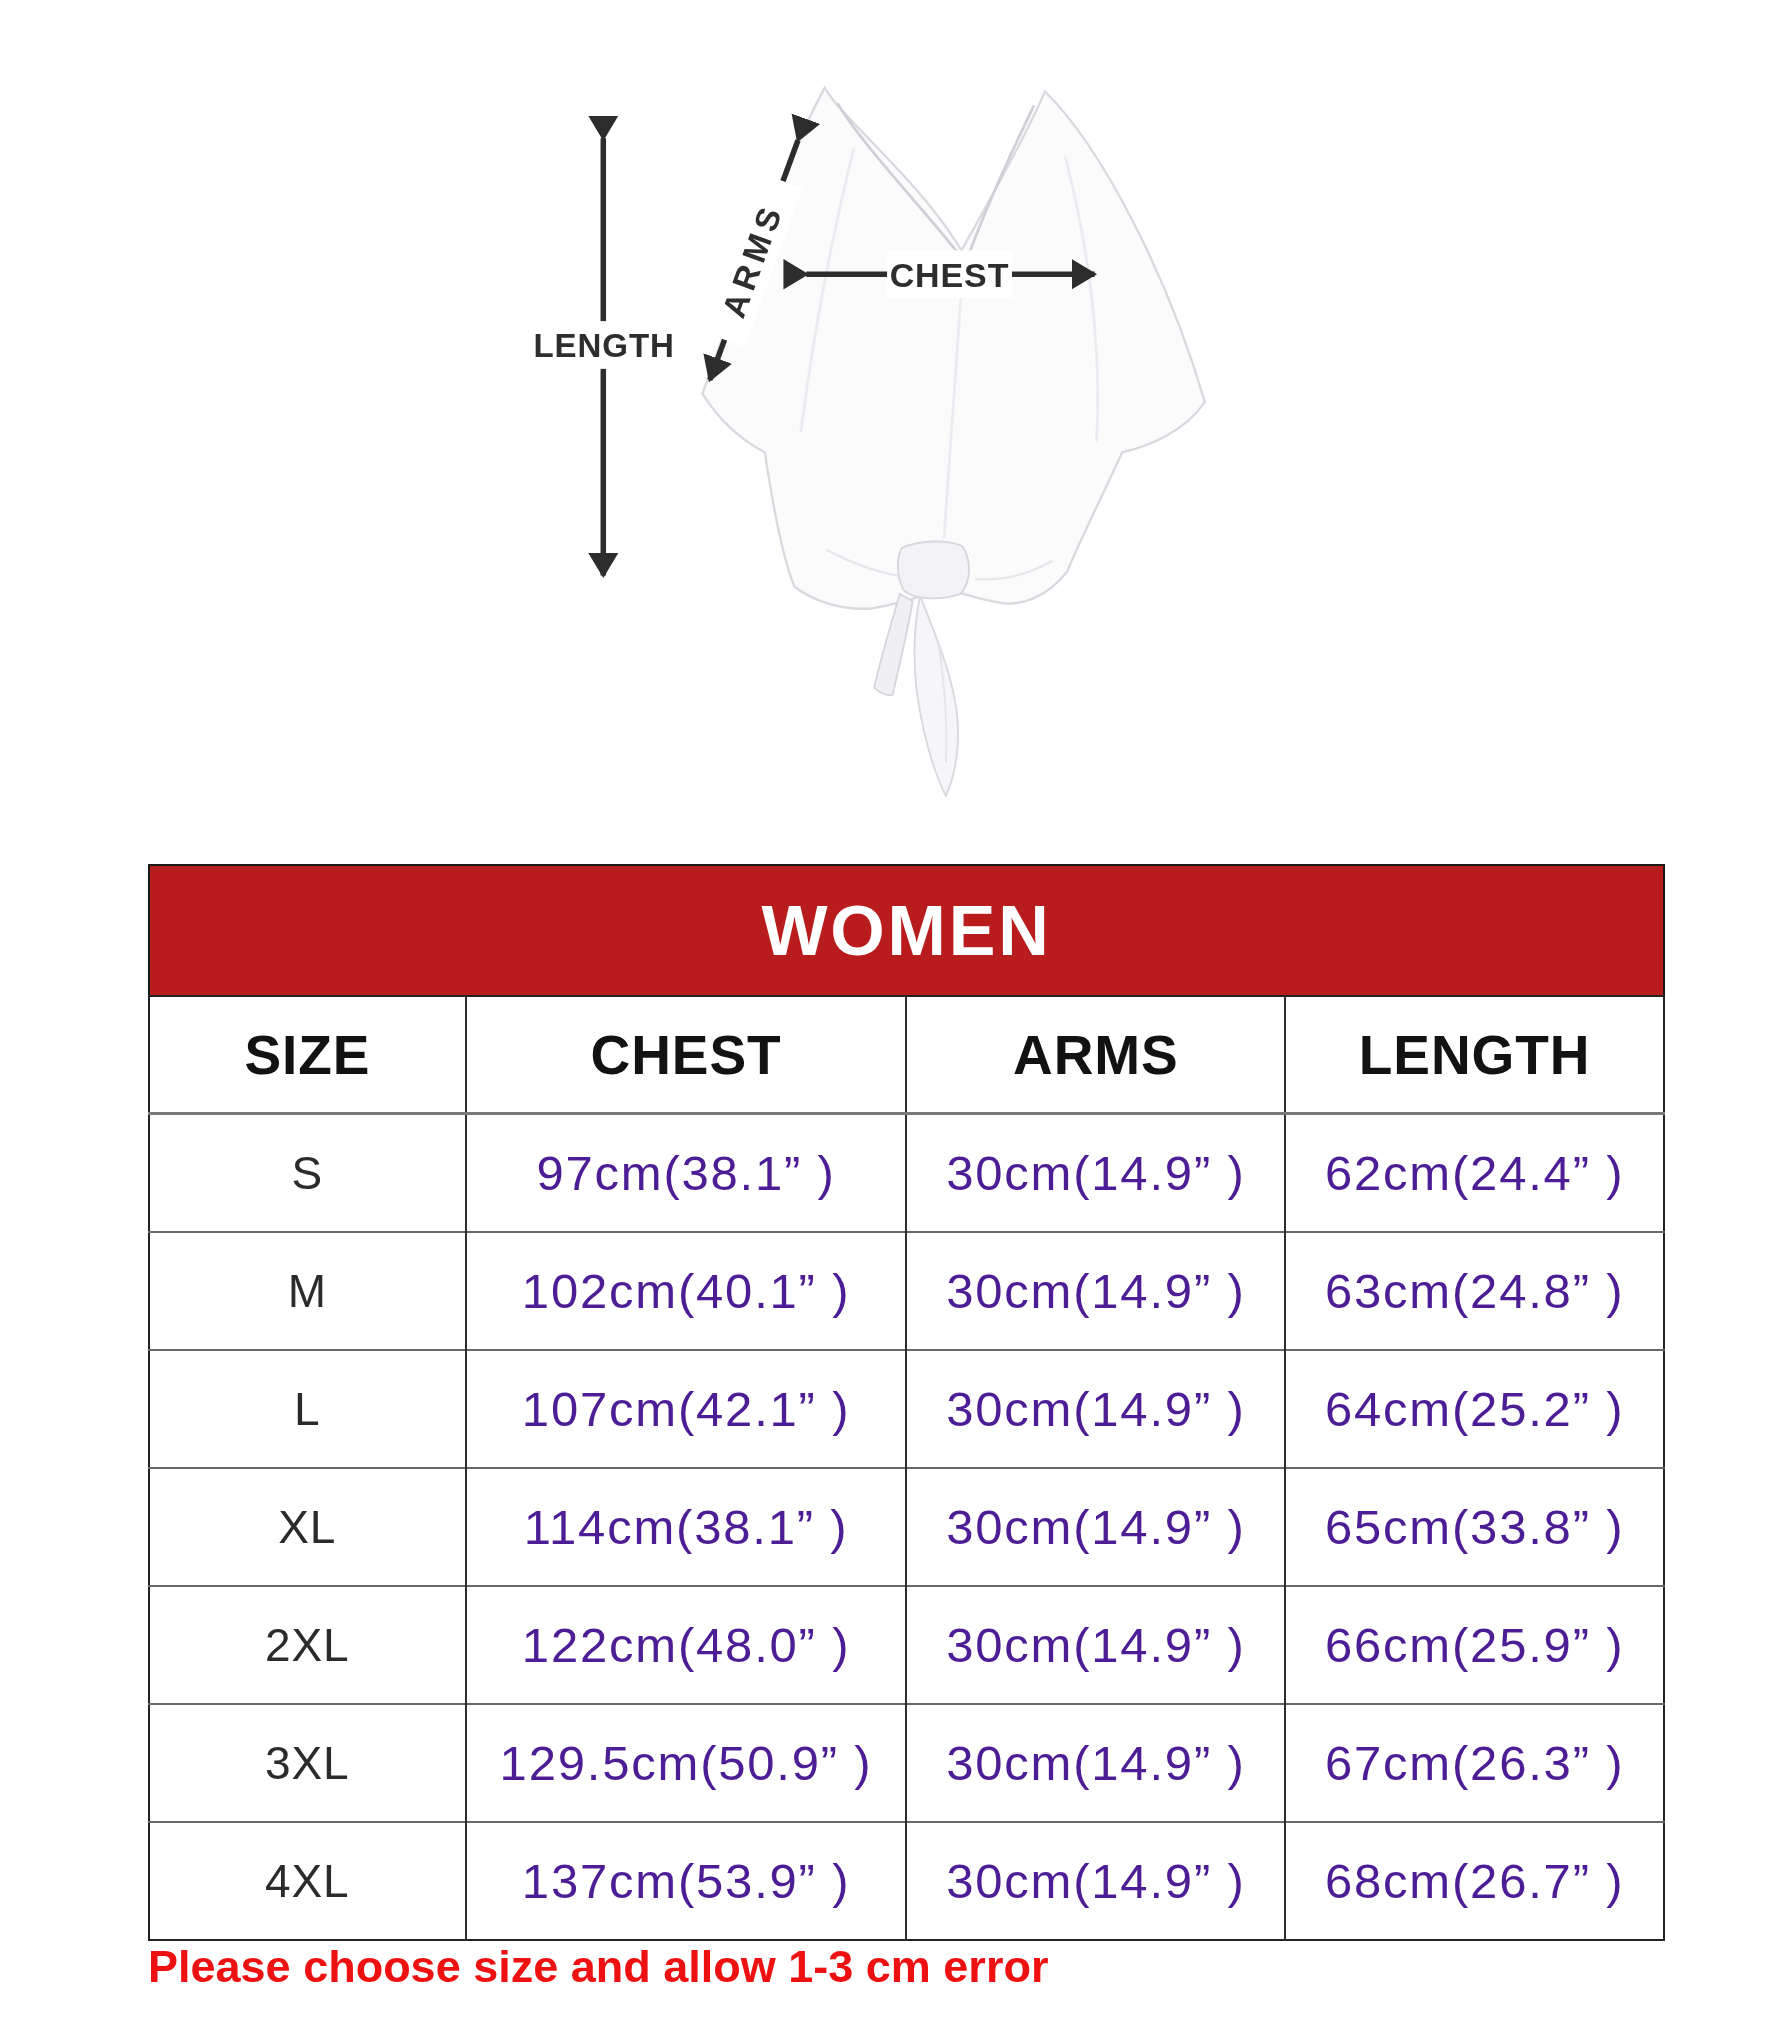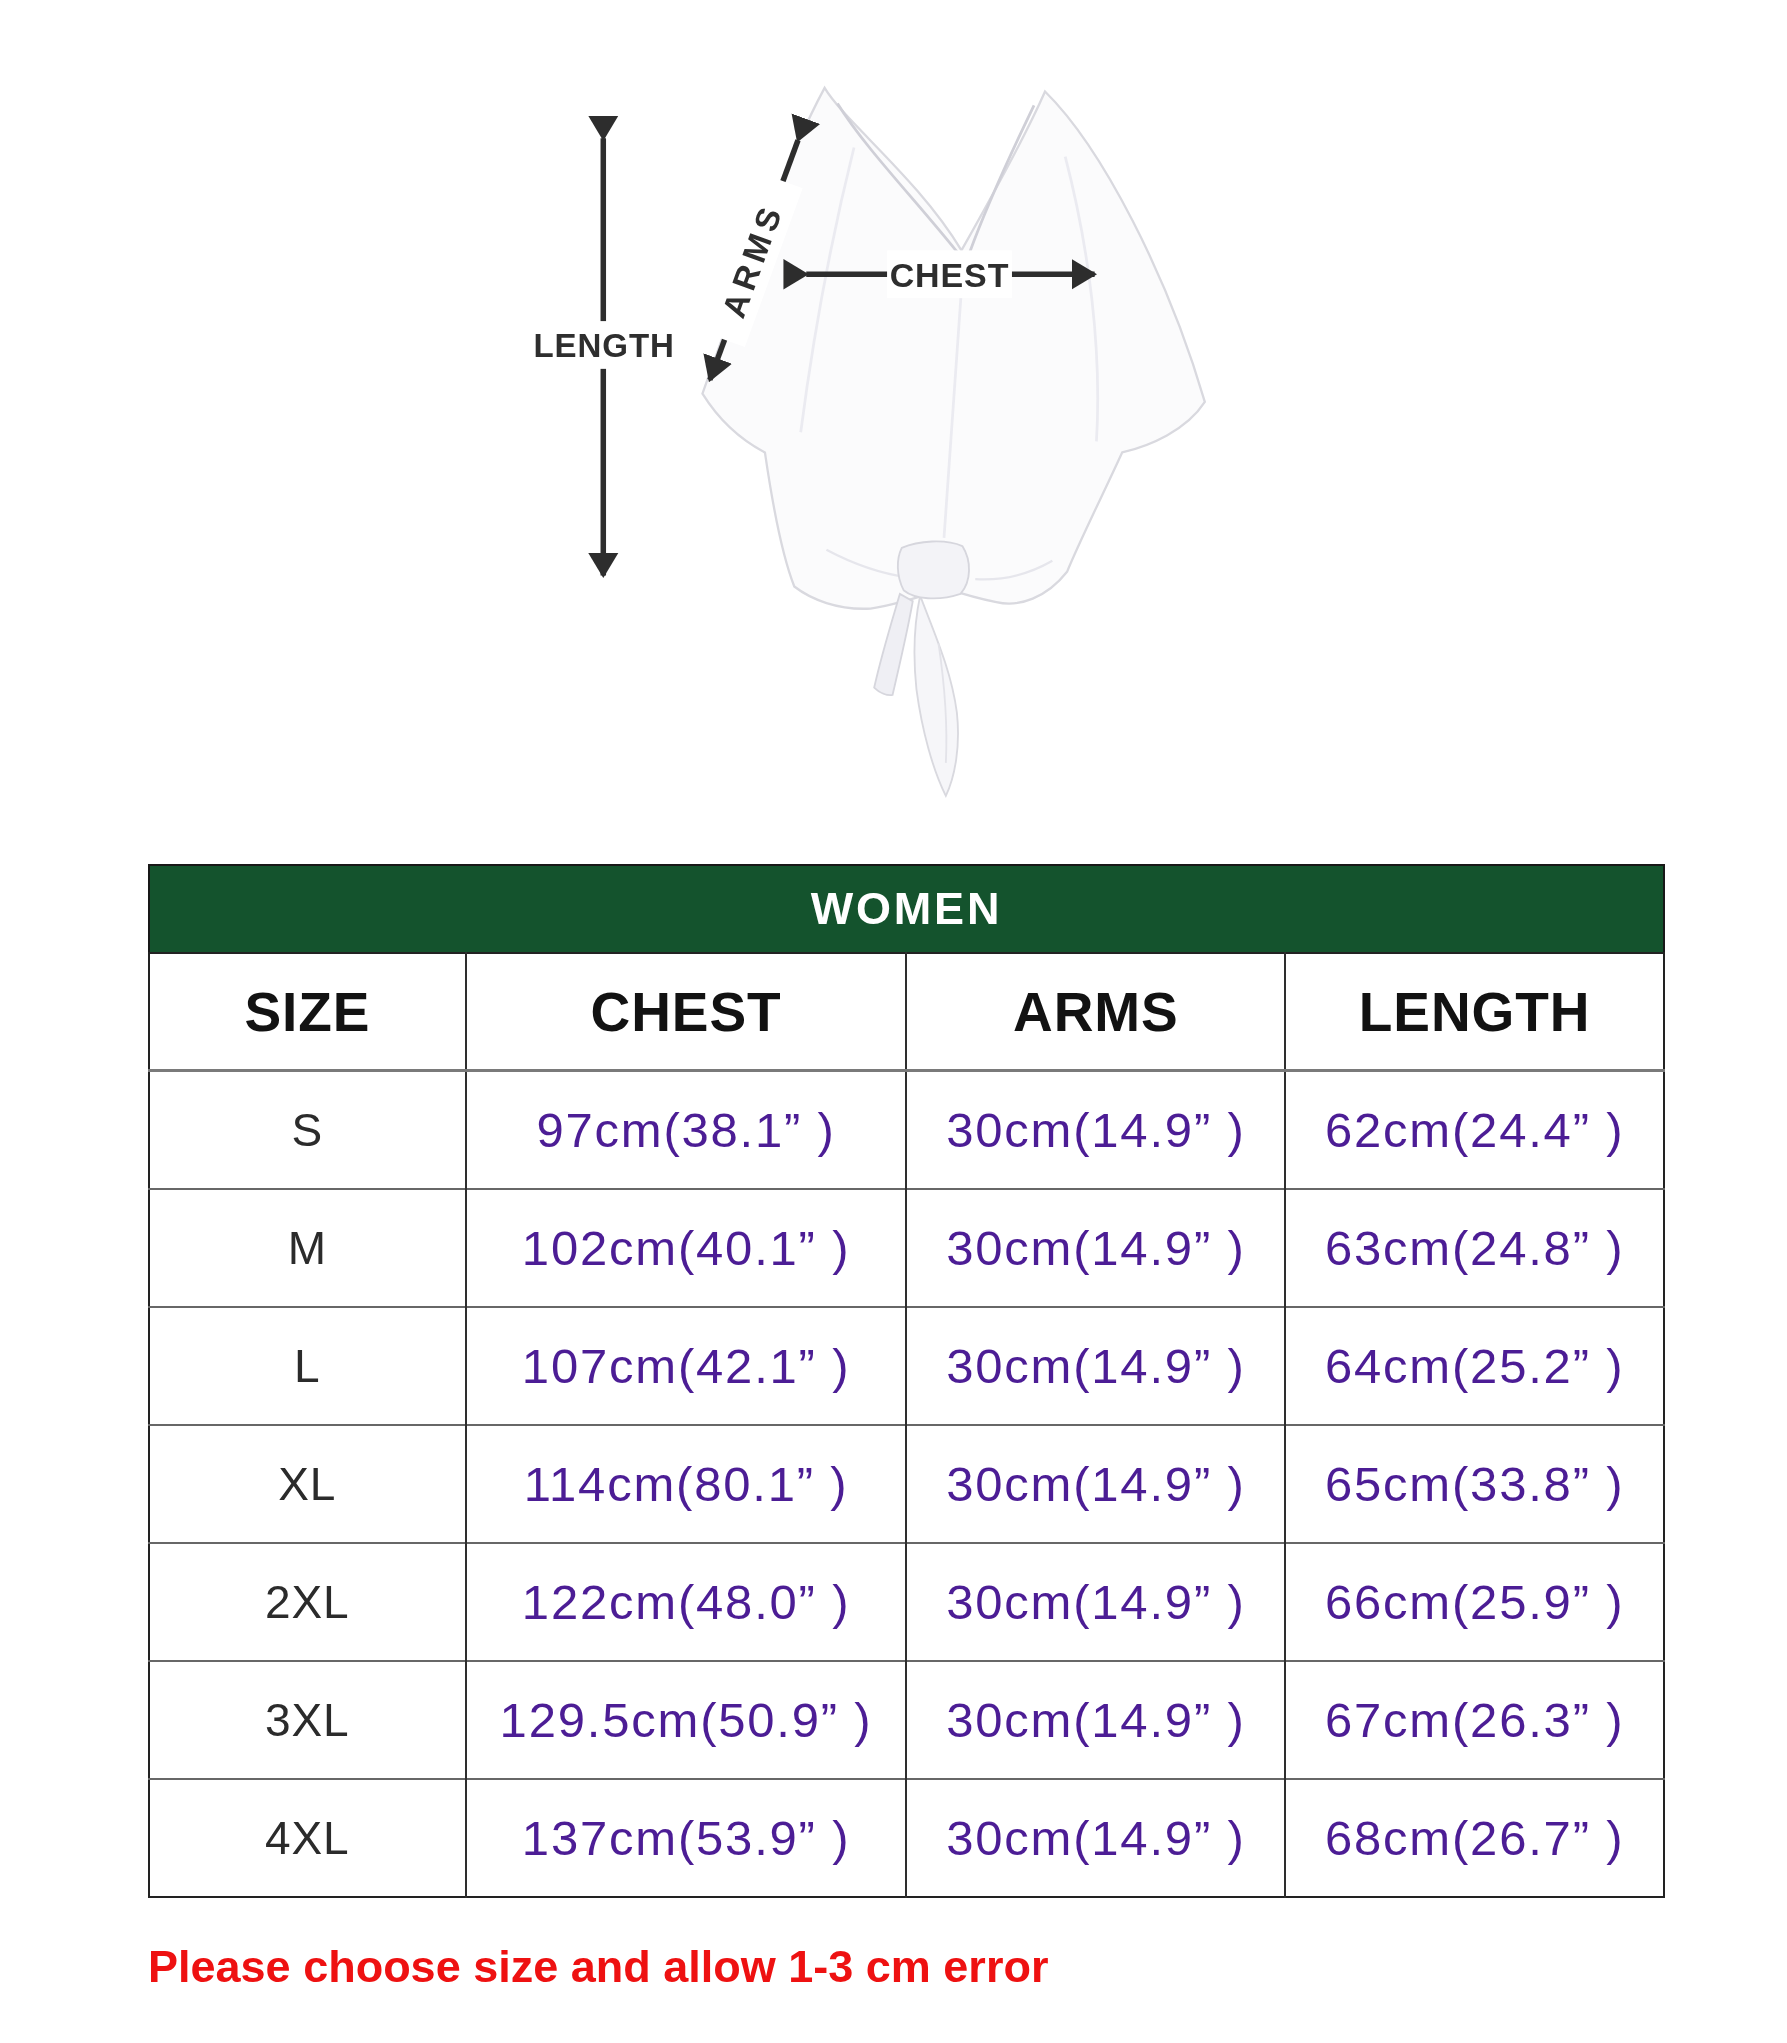--- a/index.html
+++ b/index.html
@@ -10,23 +10,23 @@
   }
   
   .figure-wrap{position:absolute;left:404px;top:27.5px;width:900px;height:836px;}
   .figure-wrap svg{display:block;width:100%;height:100%;}
   .meas-line{stroke:#2d2d2d;stroke-width:6;fill:none;}
   .meas-label{fill:#2e2e2e;font-weight:600;}
   .label-bg{fill:#ffffff;}
   
   .size-table-wrap{position:absolute;left:148px;top:864px;width:1517px;}
   .tbl-title{
-    height:88px;background:#14532d;color:#ffffff;
+    height:131px;background:#b91c1c;color:#ffffff;
     display:flex;align-items:center;justify-content:center;
-    font-size:45px;font-weight:700;letter-spacing:2.8px;
+    font-size:70px;font-weight:700;letter-spacing:2.8px;
     border:2.8px solid #181818;border-bottom:none;box-sizing:border-box;
   }
   table.size-table{
     width:100%;border-collapse:collapse;table-layout:fixed;
     border:2.8px solid #222222;
   }
   table.size-table col.c-size{width:20.9%;}
   table.size-table col.c-chest{width:29.1%;}
   table.size-table col.c-arms{width:25.0%;}
   table.size-table col.c-length{width:25.0%;}
@@ -156,21 +156,21 @@
         <td>63cm(24.8” )</td>
       </tr>
       <tr>
         <td class="size-cell">L</td>
         <td>107cm(42.1” )</td>
         <td>30cm(14.9” )</td>
         <td>64cm(25.2” )</td>
       </tr>
       <tr>
         <td class="size-cell">XL</td>
-        <td>114cm(80.1” )</td>
+        <td>114cm(38.1” )</td>
         <td>30cm(14.9” )</td>
         <td>65cm(33.8” )</td>
       </tr>
       <tr>
         <td class="size-cell">2XL</td>
         <td>122cm(48.0” )</td>
         <td>30cm(14.9” )</td>
         <td>66cm(25.9” )</td>
       </tr>
       <tr>

